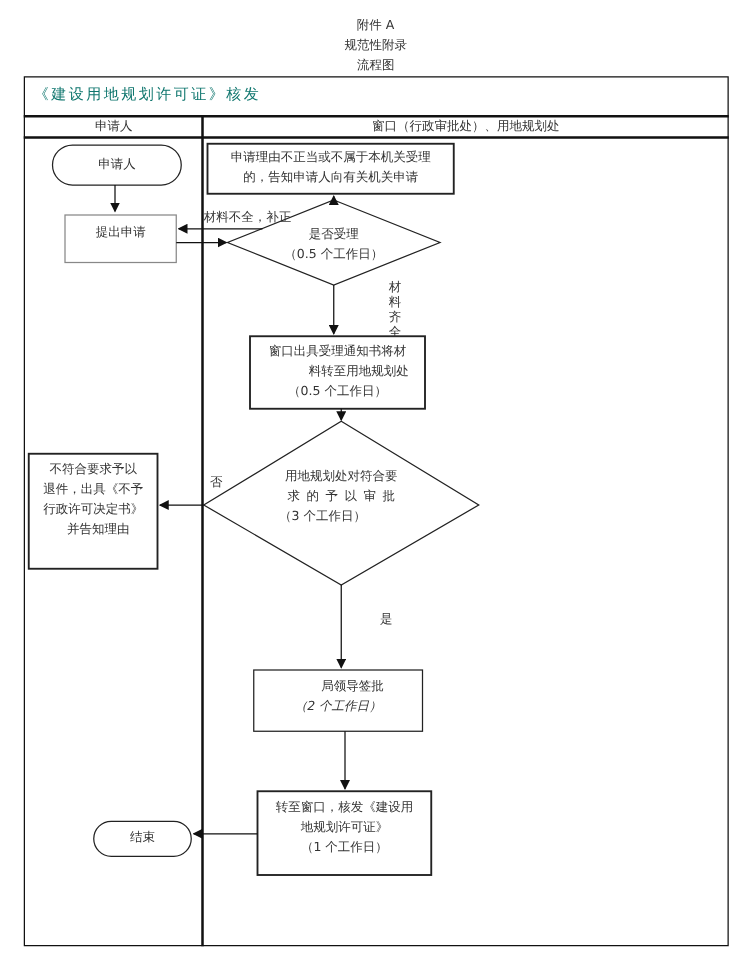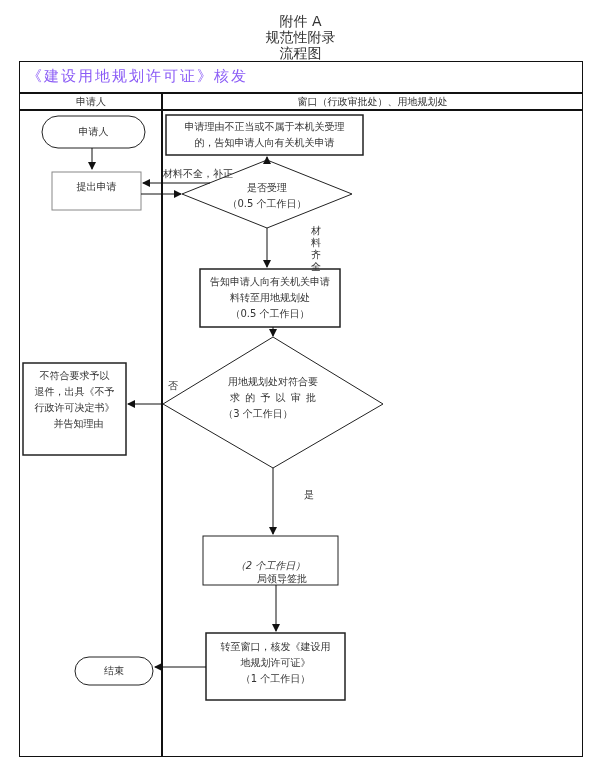--- a/index.html
+++ b/index.html
@@ -1,26 +1,26 @@
 <!DOCTYPE html>
 <html><head>
 <meta charset="utf-8">
 <style>
   html, body { margin: 0; padding: 0; background: #ffffff; }
   body { width: 601px; height: 780px; position: relative; overflow: hidden;
          font-family: "DejaVu Sans", "Liberation Sans", sans-serif; color: #222; }
-  .hdr { position: absolute; left: 0; width: 601px; text-align: center; font-size: 14px; color: #333; }
+  .hdr { position: absolute; left: 0; width: 601px; text-align: center; font-size: 10px; color: #333; }
   #hdr1 { top: 13px; }
   #hdr2 { top: 29px; }
   #hdr3 { top: 45px; }
   .frame { position: absolute; border: 1.5px solid #111; box-sizing: border-box; }
   #outer { left: 19px; top: 61px; width: 564px; height: 696px; }
   .hline { position: absolute; height: 1.5px; background: #111; }
   .vline { position: absolute; width: 1.5px; background: #111; }
-  #form-title { position: absolute; left: 27px; top: 67px; font-size: 15px; letter-spacing: 2px; color: #8b5cf6;
+  #form-title { position: absolute; left: 27px; top: 67px; font-size: 12px; letter-spacing: 2px; color: #0f766e;
                 font-family: "DejaVu Serif", "Liberation Serif", serif; }
   .lane-h { position: absolute; top: 94px; height: 16px; line-height: 16px; text-align: center; font-size: 10px; color: #333; }
   #lane-applicant { left: 20px; width: 142px; }
   #lane-window { left: 163px; width: 419px; }
   svg#flow { position: absolute; left: 0; top: 0; }
   .node-text { position: absolute; text-align: center; font-size: 10px; line-height: 16px; color: #333; }
   .lbl { position: absolute; font-size: 10px; color: #333; padding-left: 20px; }
 </style>
 </head>
 <body>
@@ -72,34 +72,34 @@
 
 <div class="node-text" style="left:42px; top:124px; width:103px;">申请人</div>
 <div class="node-text" style="left:52px; top:179px; width:89px;">提出申请</div>
 
 <div class="node-text" style="left:166px; top:119px; width:197px;">申请理由不正当或不属于本机关受理</div>
 <div class="node-text" style="left:166px; top:135px; width:197px;">的，告知申请人向有关机关申请</div>
 
 <div class="node-text" style="left:182px; top:180px; width:170px;">是否受理</div>
 <div class="node-text" style="left:182px; top:196px; width:170px;">（0.5 个工作日）</div>
 
-<div class="node-text" style="left:200px; top:274px; width:140px;">告知申请人向有关机关申请</div>
-<div class="node-text" style="left:200px; top:290px; width:140px;">料转至用地规划处</div>
+<div class="node-text" style="left:200px; top:274px; width:140px;">窗口出具受理通知书将材</div>
+<div class="node-text" style="left:200px; top:290px; width:140px;padding-left:17px;">料转至用地规划处</div>
 <div class="node-text" style="left:200px; top:306px; width:140px;">（0.5 个工作日）</div>
 
 <div class="node-text" style="left:213px; top:374px; width:120px;">用地规划处对符合要</div>
 <div class="node-text" style="left:213px; top:390px; width:120px; word-spacing:2px;">求 的 予 以 审 批</div>
 <div class="node-text" style="left:213px; top:406px; width:90px;">（3 个工作日）</div>
 
 <div class="node-text" style="left:23px; top:368px; width:103px;">不符合要求予以</div>
 <div class="node-text" style="left:23px; top:384px; width:103px;">退件，出具《不予</div>
 <div class="node-text" style="left:23px; top:400px; width:103px;">行政许可决定书》</div>
 <div class="node-text" style="left:23px; top:416px; width:111px;">并告知理由</div>
 
-<div class="node-text" style="left:203px; top:542px; width:158px;margin-top:29px;">局领导签批</div>
+<div class="node-text" style="left:203px; top:542px; width:158px;">局领导签批</div>
 <div class="node-text" style="left:203px; top:558px; width:135px;font-style:italic;">（2 个工作日）</div>
 
 <div class="node-text" style="left:206px; top:639px; width:139px;">转至窗口，核发《建设用</div>
 <div class="node-text" style="left:206px; top:655px; width:139px;">地规划许可证》</div>
 <div class="node-text" style="left:206px; top:671px; width:139px;">（1 个工作日）</div>
 
 <div class="node-text" style="left:75px; top:663px; width:78px;">结束</div>
 
 <div class="lbl" style="left:143px; top:167px;">材料不全，补正</div>
 <div class="lbl" style="left:291px; top:225px; width:11px; line-height:12px; word-break:break-all;">材料齐全</div>

